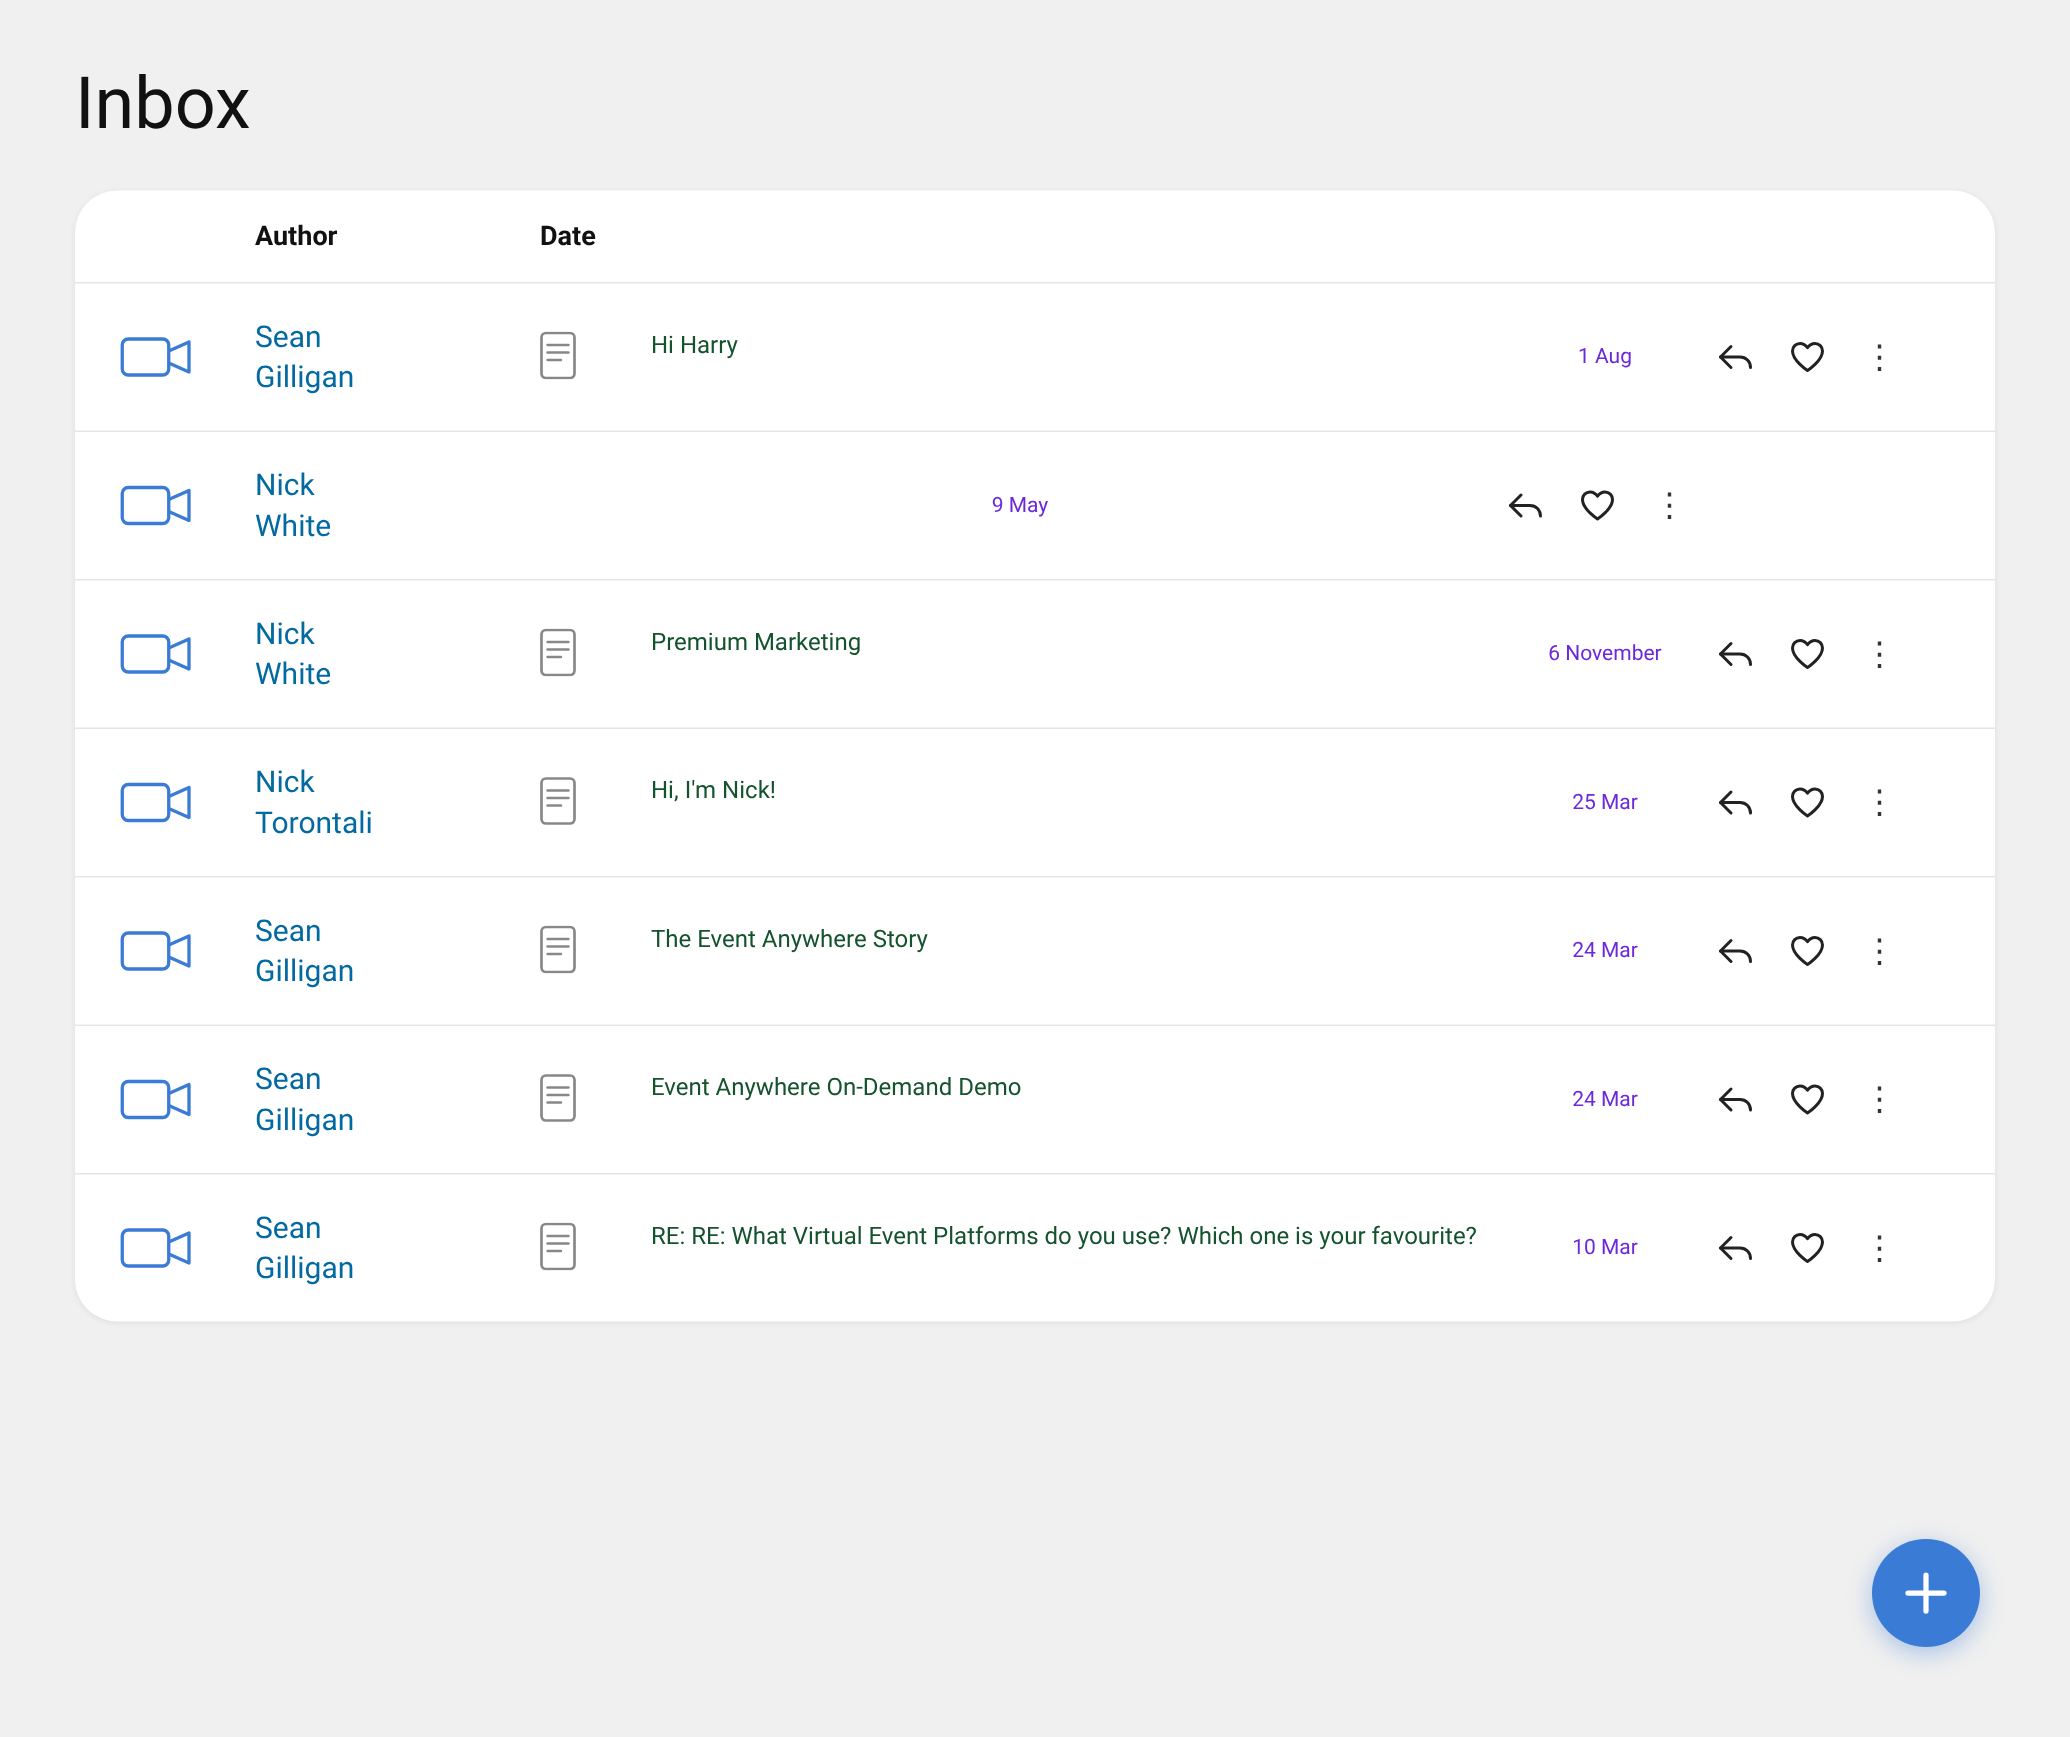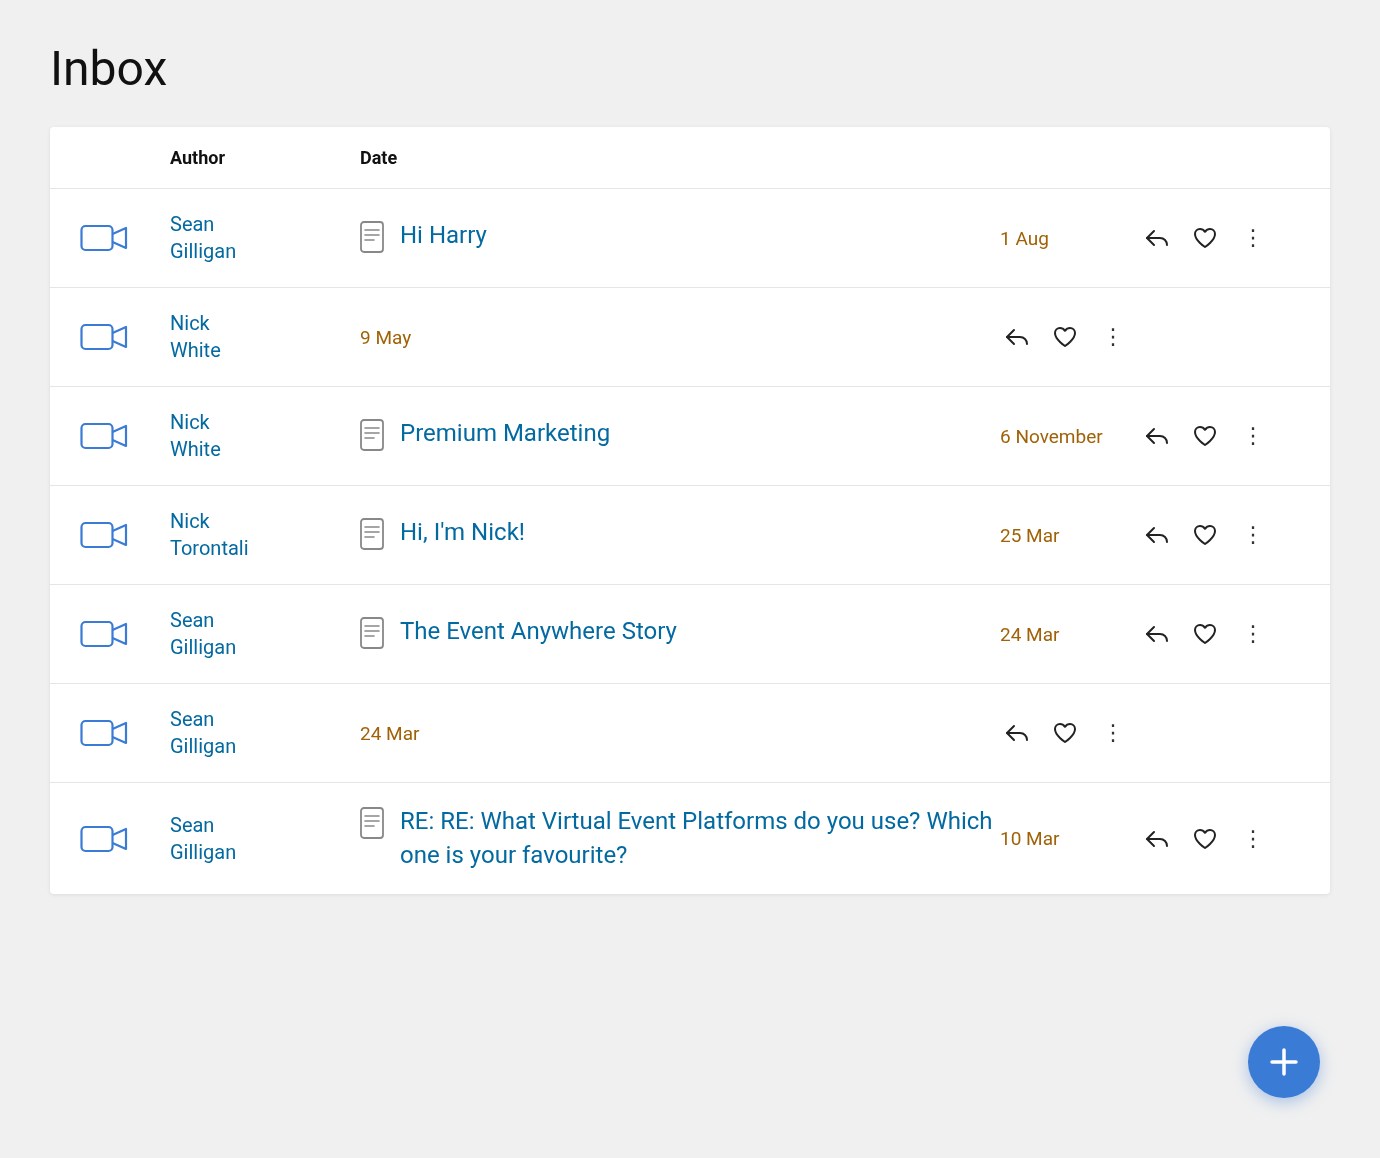--- a/index.html
+++ b/index.html
@@ -18,21 +18,21 @@
 
     .page-title {
       font-size: 48px;
       font-weight: 400;
       color: #111;
       margin-bottom: 30px;
     }
 
     .inbox-table {
       background: #fff;
-      border-radius: 4px;
+      border-radius: 28px;
       overflow: hidden;
       box-shadow: 0 1px 4px rgba(0,0,0,0.08);
       width: 100%;
     }
 
     .table-header {
       display: grid;
       grid-template-columns: 90px 190px 1fr 140px 160px;
       padding: 20px 30px;
       border-bottom: 1.5px solid #e5e5e5;
@@ -96,30 +96,32 @@
       flex-shrink: 0;
       margin-top: 2px;
     }
 
     .post-doc-icon svg {
       width: 28px;
       height: 32px;
     }
 
     .post-link {
-      font-size: 24px;
-      color: #0369a1;
+      font-size: 16px;
+      color: #14532d;
       text-decoration: none;
       line-height: 1.4;
       cursor: pointer;
+      margin-left: 34px;
     }
 
     .cell-date {
-      font-size: 19px;
-      color: #a16207;
+      font-size: 14px;
+      color: #6d28d9;
+      text-align: center;
     }
 
     .cell-actions {
       display: flex;
       align-items: center;
       gap: 14px;
     }
 
     .action-btn {
       background: none;
@@ -351,20 +353,29 @@
       <div class="table-row">
       <div class="cell-icon">
         <div class="camera-icon">
           <svg viewBox="0 0 48 34" fill="none" xmlns="http://www.w3.org/2000/svg">
       <rect x="1.5" y="5" width="31" height="24" rx="4" stroke="#3a7bd5" stroke-width="2.2" fill="none"></rect>
       <polyline points="32.5,13 46,7 46,27 32.5,21" stroke="#3a7bd5" stroke-width="2.2" fill="none" stroke-linejoin="round"></polyline>
     </svg>
         </div>
       </div>
       <div class="cell-author">Sean<br>Gilligan</div>
+      <div class="cell-post">
+        <span class="post-doc-icon"><svg viewBox="0 0 28 32" fill="none" xmlns="http://www.w3.org/2000/svg">
+      <rect x="1" y="1" width="22" height="30" rx="3" stroke="#888" stroke-width="1.8" fill="none"></rect>
+      <line x1="5" y1="9" x2="19" y2="9" stroke="#888" stroke-width="1.6" stroke-linecap="round"></line>
+      <line x1="5" y1="14" x2="19" y2="14" stroke="#888" stroke-width="1.6" stroke-linecap="round"></line>
+      <line x1="5" y1="19" x2="14" y2="19" stroke="#888" stroke-width="1.6" stroke-linecap="round"></line>
+    </svg></span>
+        <a class="post-link">Event Anywhere On-Demand Demo</a>
+      </div>
       <div class="cell-date">24 Mar</div>
       <div class="cell-actions">
         <button class="action-btn" title="Reply">
           <svg viewBox="0 0 26 26" fill="none" xmlns="http://www.w3.org/2000/svg">
       <path d="M10 6L3 13L10 20" stroke="#222" stroke-width="2" stroke-linecap="round" stroke-linejoin="round" fill="none"></path>
       <path d="M3 13H16C20 13 23 16 23 20" stroke="#222" stroke-width="2" stroke-linecap="round" fill="none"></path>
     </svg>
         </button>
         <button class="action-btn" title="Like">
           <svg viewBox="0 0 26 26" fill="none" xmlns="http://www.w3.org/2000/svg">

